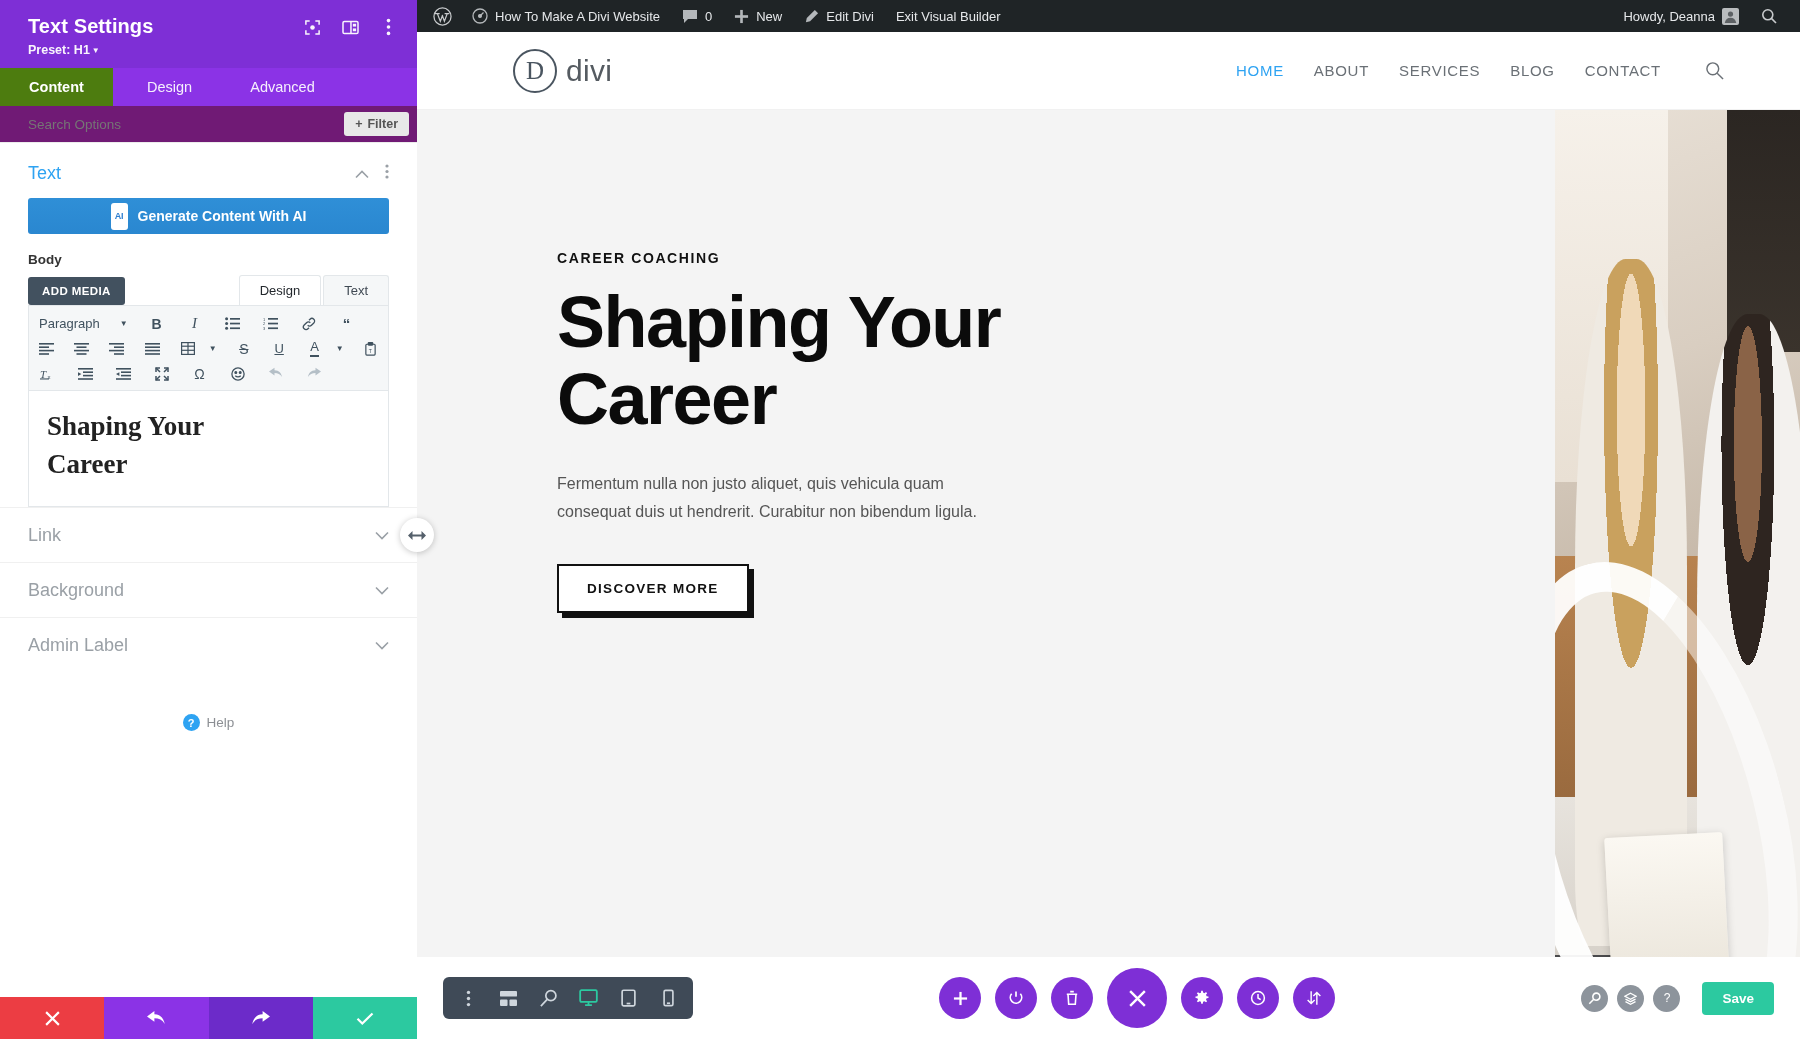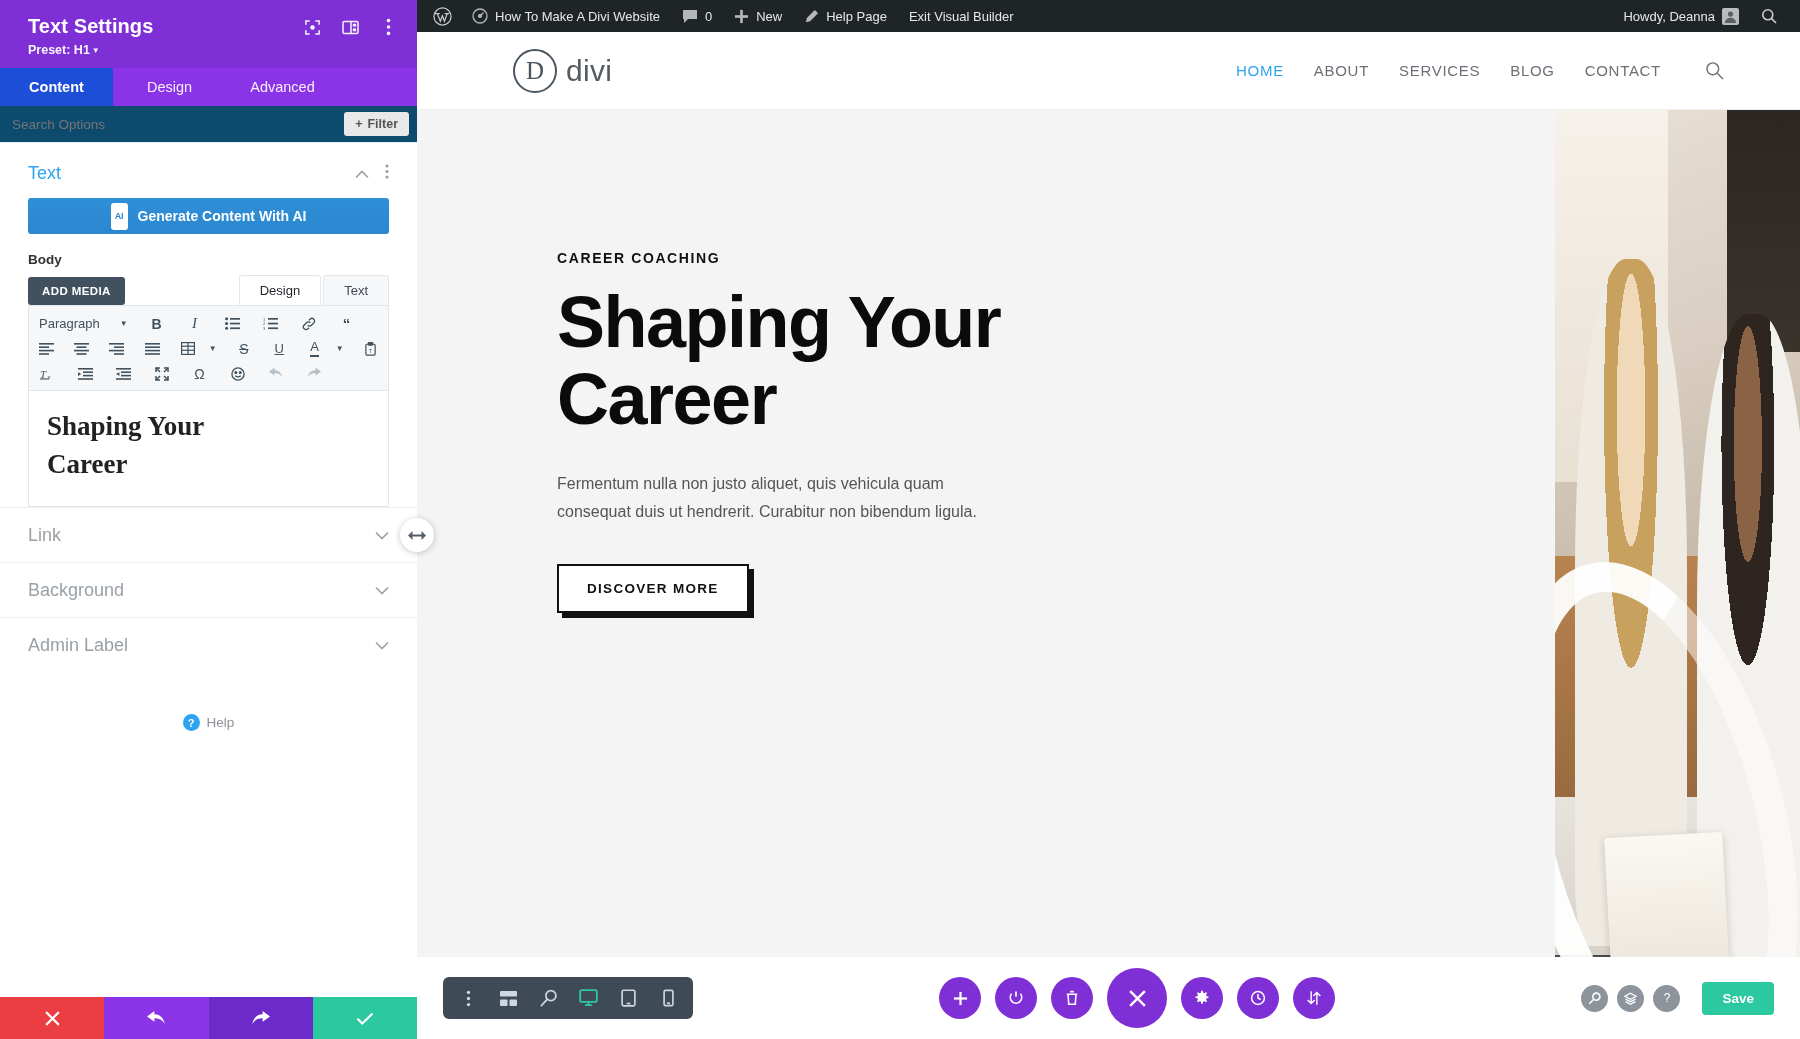--- a/index.html
+++ b/index.html
@@ -37,25 +37,25 @@
     background: #8b33e6;
     display: flex; height: 38px;
   }
   .sp-tab {
     flex: 0 0 auto; padding: 0 0; width: 113px;
     display: flex; align-items: center; justify-content: center;
     color: #fff; font-size: 14.5px; font-weight: 500;
     background: transparent; cursor: pointer;
     opacity: .92;
   }
-  .sp-tab.active { background: #1d4ed8; opacity: 1; font-weight: 600;}
+  .sp-tab.active { background: #4d7c0f; opacity: 1; font-weight: 600;}
 
   .sp-search {
-    height: 37px; background: #0c4a6e; border-bottom: 1px solid #ececec;
-    display: flex; align-items: center; padding-left: 12px; padding-right: 8px;
+    height: 37px; background: #701a75; border-bottom: 1px solid #ececec;
+    display: flex; align-items: center; padding-left: 28px; padding-right: 8px;
     justify-content: flex-end;
   }
   .sp-search-input {
     border: 0; background: transparent; font-size: 13.5px; color: #aaa;
     font-family: inherit; outline: none; flex: 1;
   }
   .sp-filter {
     background: #e8e8e8; color: #555; font-size: 12.5px; font-weight: 600;
     padding: 5px 11px; border-radius: 3px; display: flex; align-items: center; gap: 5px;
     cursor: pointer;
@@ -628,21 +628,21 @@
             </svg>
         </span>
         <span>New</span>
       </div>
       <div class="ab-item">
         <span class="ab-icon">
           <svg width="15" height="15" viewBox="0 0 16 16" fill="#cfd2d5">
               <path d="M11.5 1l3.5 3.5-8.5 8.5-4.5 1 1-4.5z"></path>
             </svg>
         </span>
-        <span>Help Page</span>
+        <span>Edit Divi</span>
       </div>
       <div class="ab-item">
         <span>Exit Visual Builder</span>
       </div>
       <div class="ab-right">
         <div class="ab-item">
           <span>Howdy, Deanna</span>
           <span class="ab-avatar">
             <svg width="13" height="13" viewBox="0 0 14 14" fill="#5d6164">
                 <circle cx="7" cy="4.4" r="2.8"></circle>

